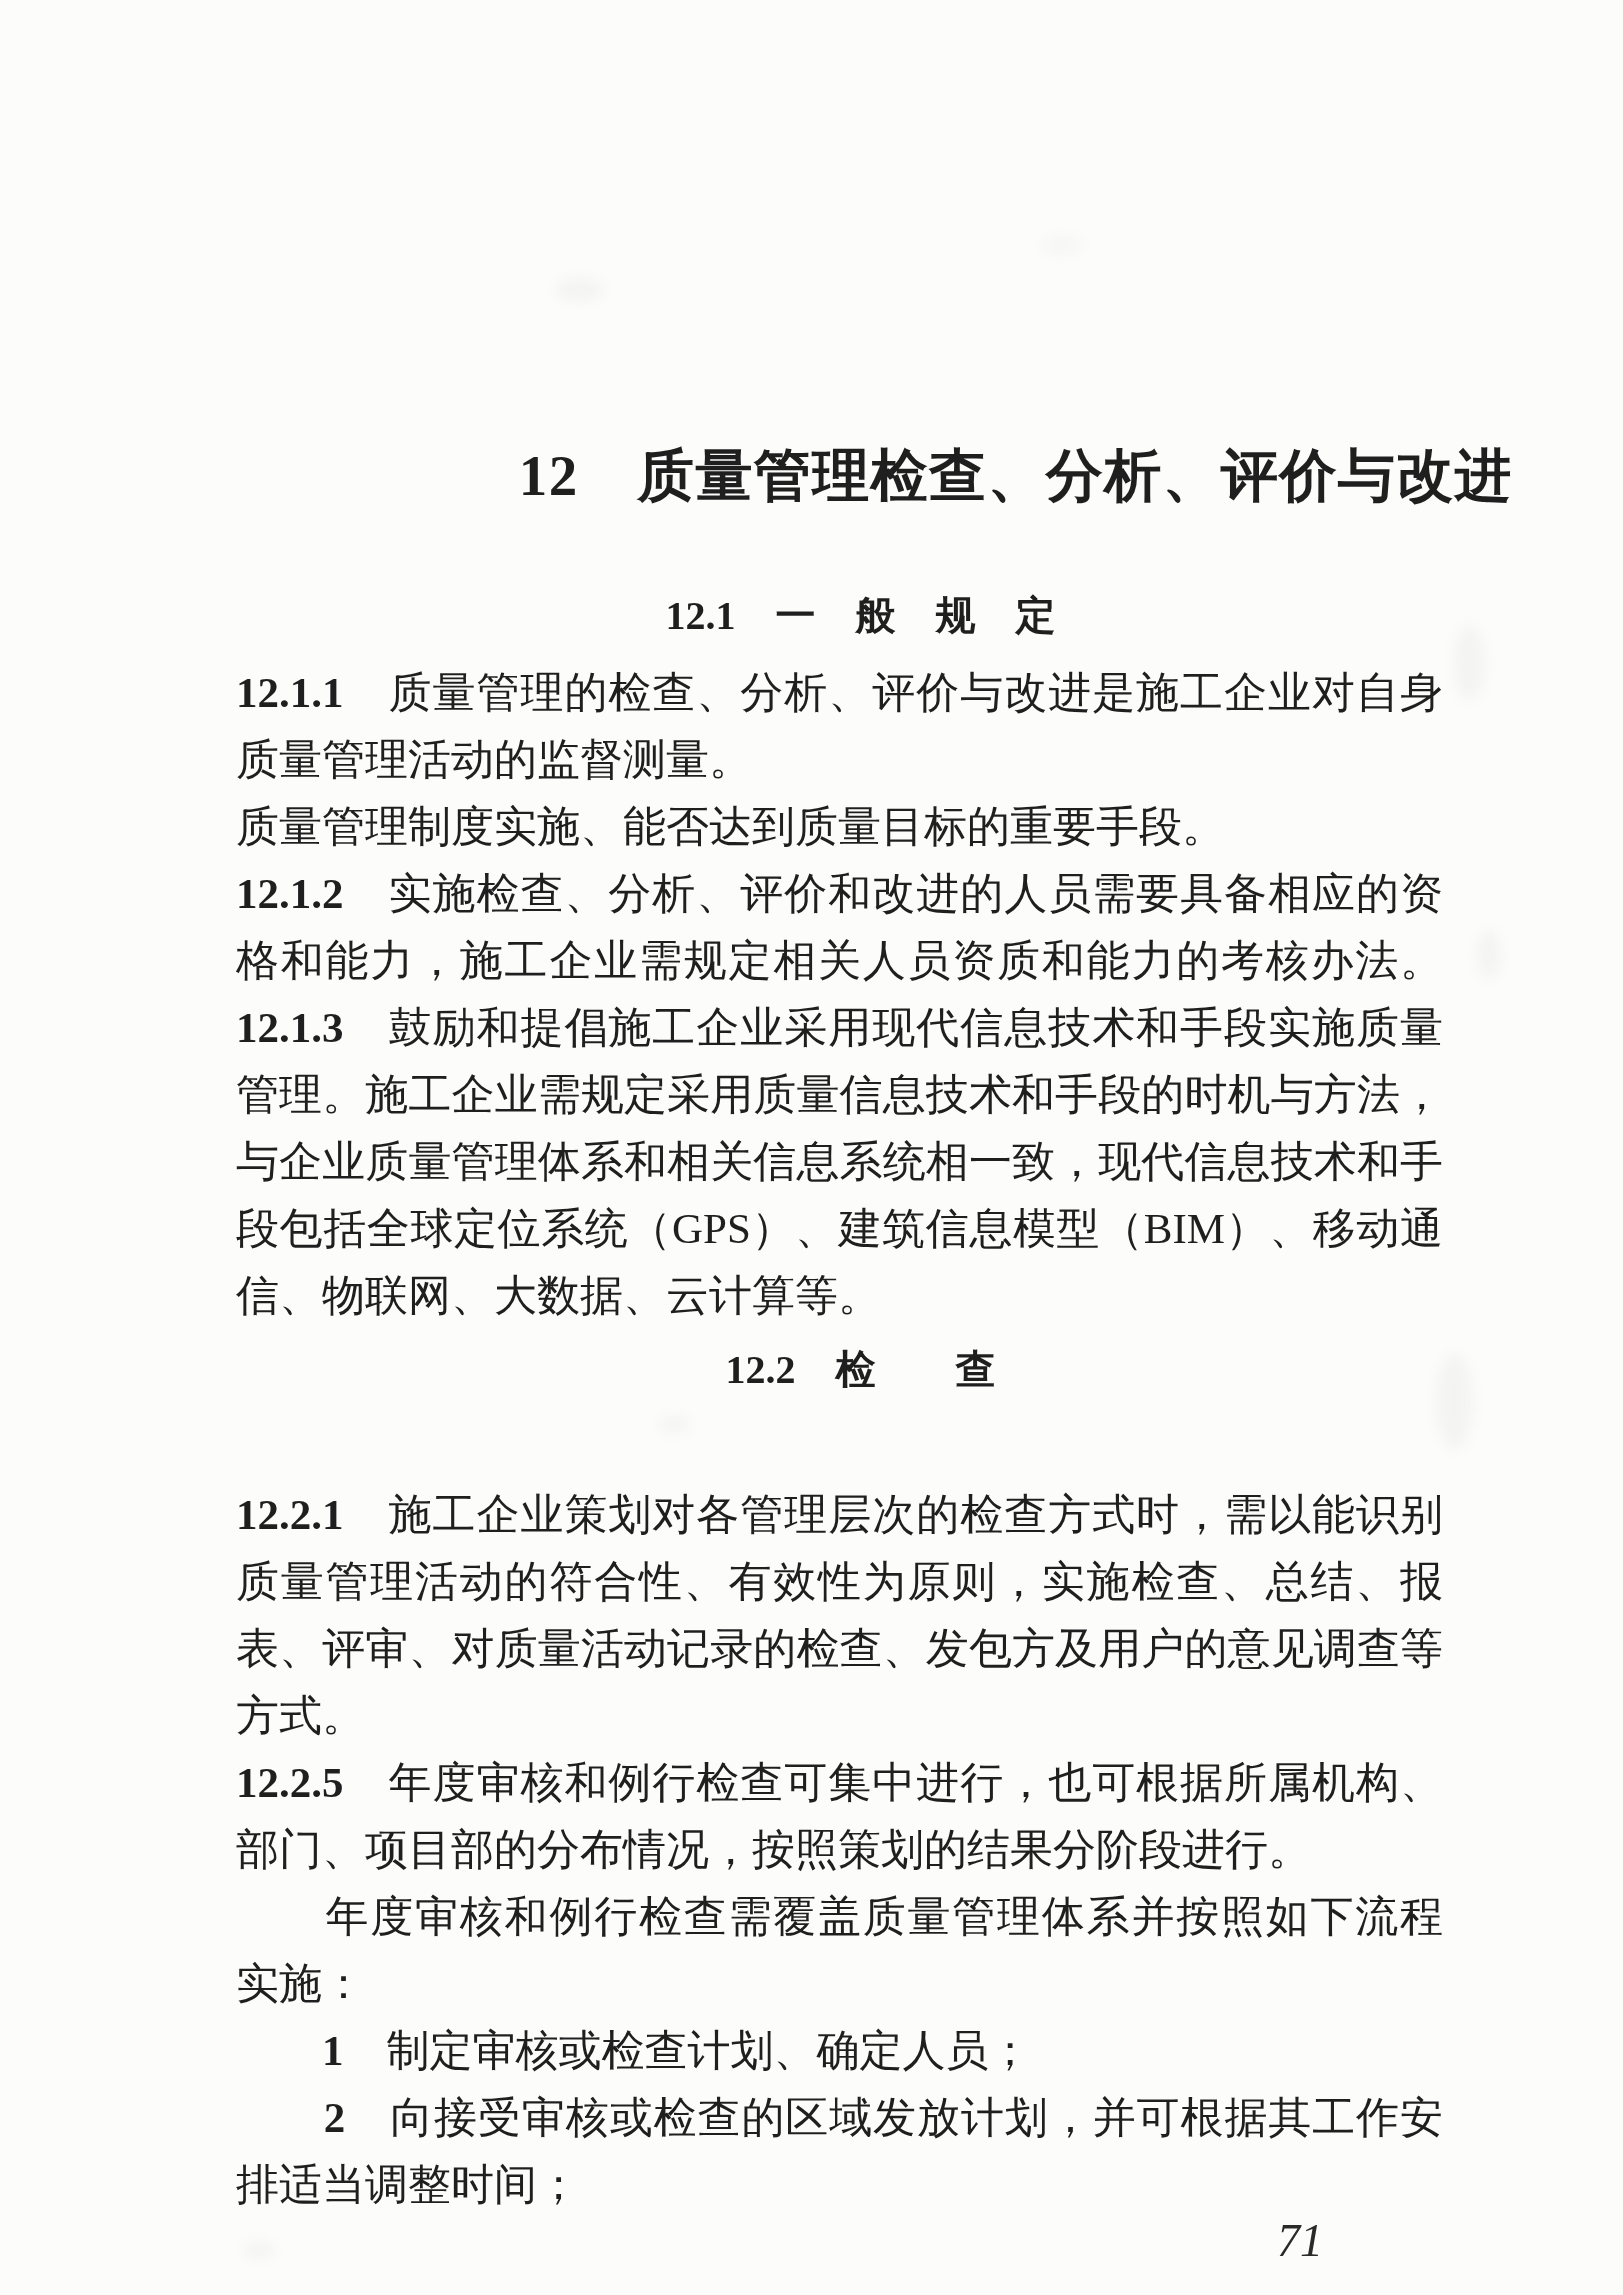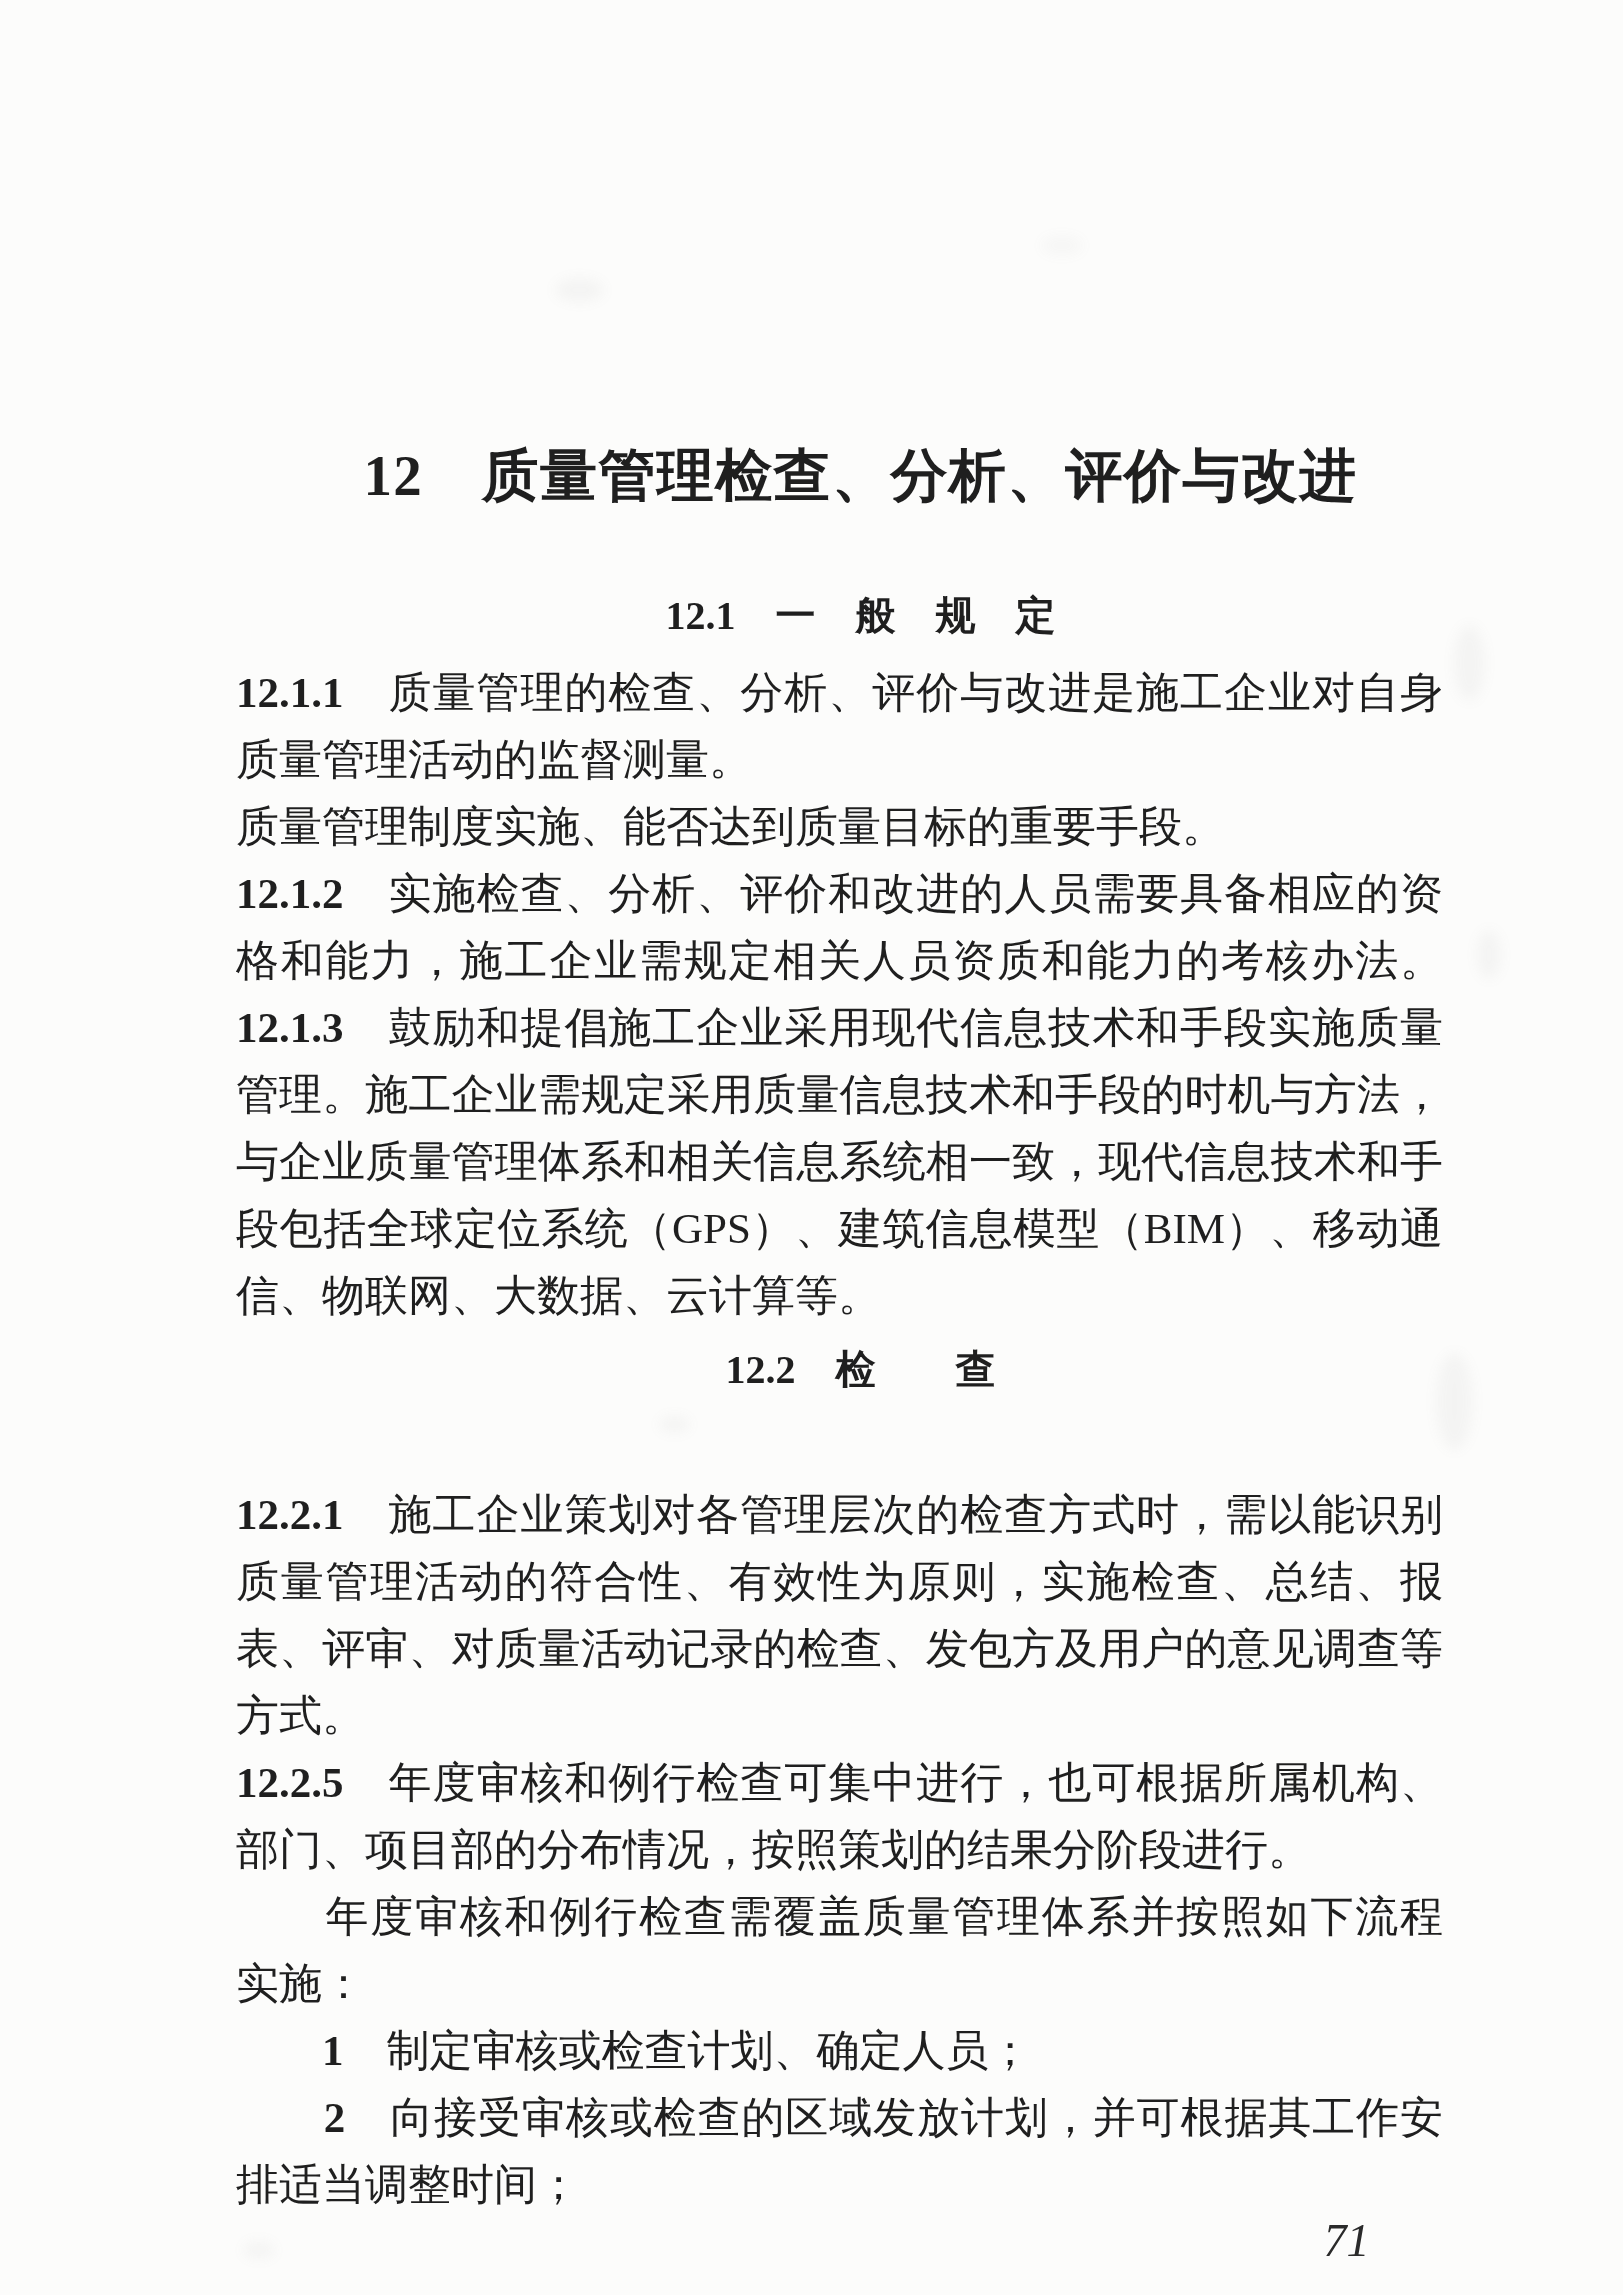--- a/index.html
+++ b/index.html
@@ -2,38 +2,38 @@
 <html style="font-size:11px"><head>
 <meta charset="utf-8">
 <style>
   html,body{margin:0;padding:0;}
   body{width:1623px;height:2295px;position:relative;background:#fcfcfb;
        font-family:"Liberation Serif","DejaVu Serif",serif;color:#1f1f1f;
        overflow:hidden;}
   .page{position:absolute;inset:0;}
   
   .chapter-title{position:absolute;left:208px;width:1305px;top:439px;height:74px;
-       line-height:74px;font-size:57px;font-weight:bold;text-align:center;
+       line-height:74px;font-size:57px;font-weight:bold;text-align:right;
        letter-spacing:1.4px;white-space:nowrap;}
   
   .sec-heading{position:absolute;left:208px;width:1305px;height:72px;line-height:72px;
        font-size:40px;font-weight:bold;text-align:center;white-space:nowrap;}
   #h121{top:580px;}
   #h122{top:1334px;}
   
   .chunk{position:absolute;left:236px;width:1207px;}
   #chunkA{top:659px;}
   #chunkB{top:1481px;}
   .line{height:67px;line-height:67px;font-size:43px;text-align:left;
         white-space:nowrap;overflow:hidden;}
   .jl{text-align:justify;text-align-last:justify;}
   .num{font-weight:bold;}
   
   .page-number{position:absolute;left:1277px;width:139px;top:2207px;height:67px;
-       line-height:67px;font-size:46px;font-style:italic;text-align:center;
+       line-height:67px;font-size:46px;font-style:italic;text-align:left;
        color:#2a2a2a;}
   
   .smudge{position:absolute;background:#8f8f8f;border-radius:50%;
           filter:blur(6.2px);opacity:.07;pointer-events:none;}
   #sm1{left:555px;top:278px;width:49px;height:23.6px;}
   #sm2{left:1454px;top:625px;width:30.5px;height:76px;}
   #sm3{left:1477px;top:930px;width:23.6px;height:49px;}
   #sm4{left:1436px;top:1353px;width:37px;height:97px;}
   #sm5{left:659px;top:1416px;width:30.5px;height:16.7px;}
   #sm6{left:243px;top:2241px;width:32px;height:18px;}

